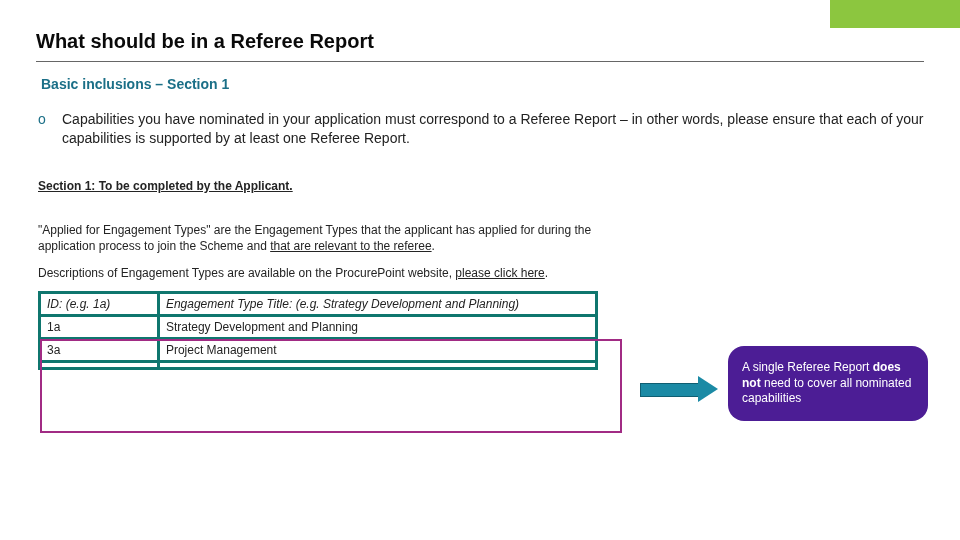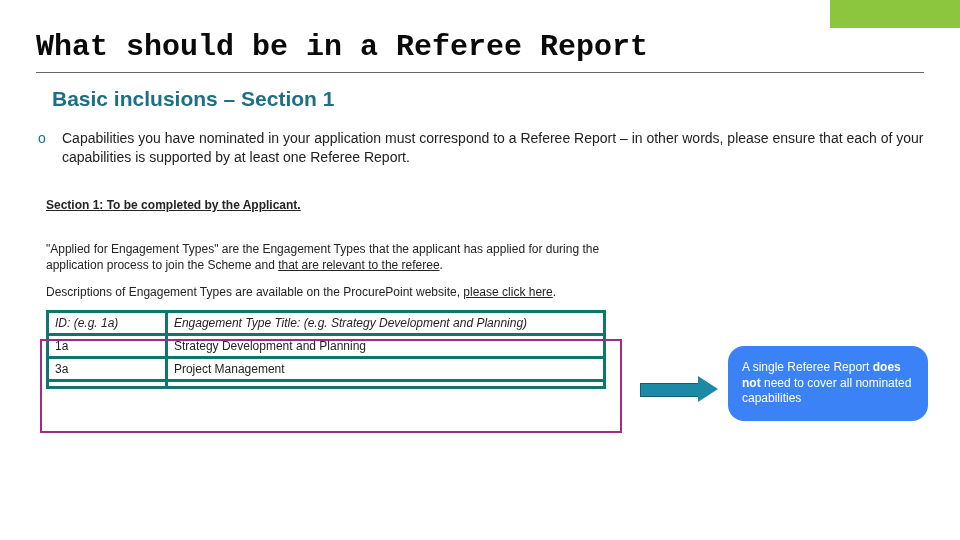--- a/index.html
+++ b/index.html
@@ -18,57 +18,56 @@
     top: 0;
     right: 0;
     width: 130px;
     height: 28px;
     background: #8cc63f;
   }
   .page {
     padding: 30px 36px 0 36px;
   }
   .title {
-    font-size: 30px;
+    font-size: 20px;
     font-weight: bold;
     color: #0a0a0a;
     margin: 0 0 8px 0;
-    font-family: Liberation Mono, monospace;
   }
   .hr {
     border: none;
     border-top: 1px solid #666;
     margin: 0 0 14px 0;
   }
   .subtitle {
-    font-size: 21px;
+    font-size: 14px;
     font-weight: bold;
     color: #1b6f87;
-    margin: 0 0 18px 16px;
+    margin: 0 0 18px 5px;
   }
   .bullet-row {
     display: flex;
     align-items: flex-start;
     gap: 10px;
     font-size: 14px;
     line-height: 1.35;
     color: #222;
     margin-bottom: 30px;
   }
   .bullet-mark {
     color: #1b6f87;
     font-size: 14px;
     width: 14px;
     flex: none;
     text-align: left;
     padding-left: 2px;
   }
   .bullet-text { flex: 1; }
   .section-block {
-    margin-left: 10px;
+    margin-left: 2px;
     width: 590px;
     font-size: 12px;
     line-height: 1.35;
     color: #242424;
   }
   .sec-heading {
     font-weight: bold;
     text-decoration: underline;
     margin-bottom: 12px;
   }
@@ -127,21 +126,21 @@
     width: 0; height: 0;
     border-top: 13px solid transparent;
     border-bottom: 13px solid transparent;
     border-left: 20px solid #1b8aa5;
   }
   .callout {
     position: absolute;
     left: 728px;
     top: 346px;
     width: 200px;
-    background: #3b82f6;
+    background: #4c1d95;
     color: #fff;
     font-size: 12px;
     line-height: 1.3;
     padding: 14px 14px;
     border-radius: 16px;
     box-sizing: border-box;
   }
   .callout-strong { font-weight: bold; }
 </style>
 </head>

